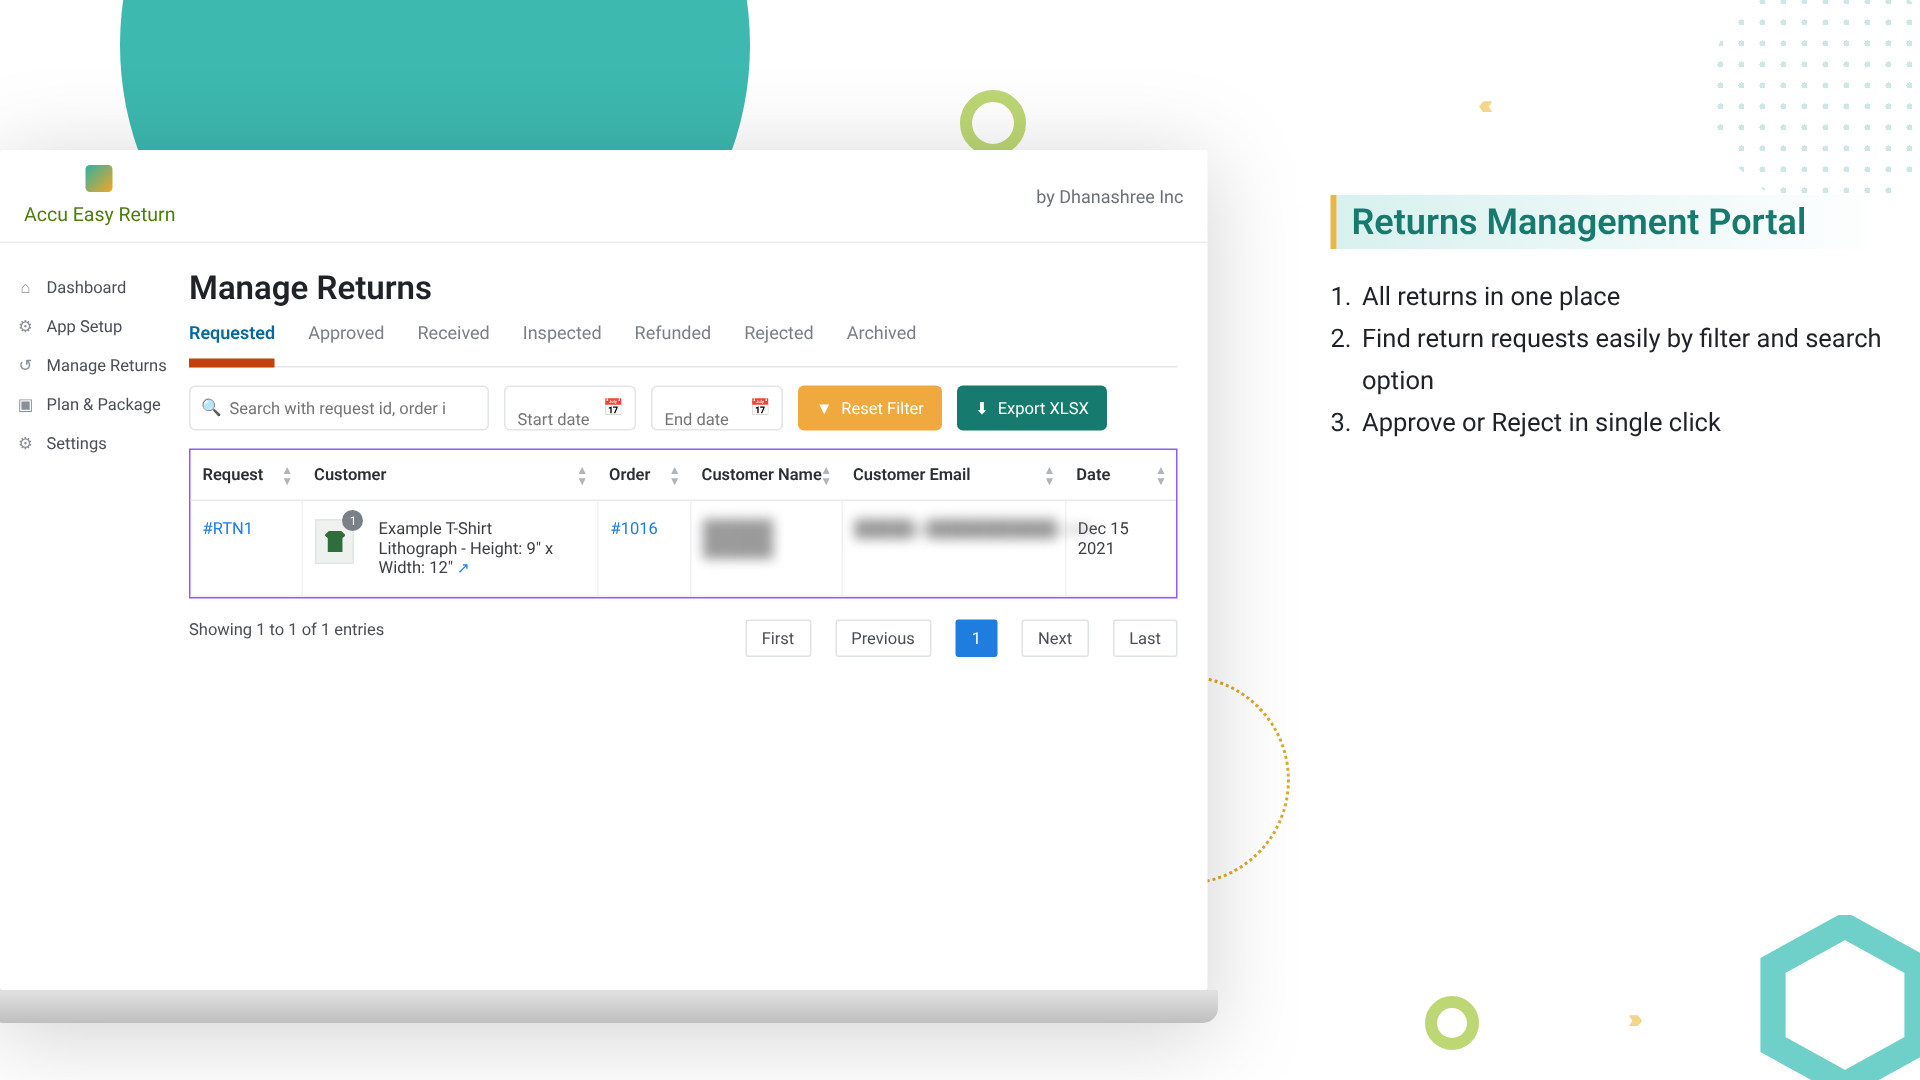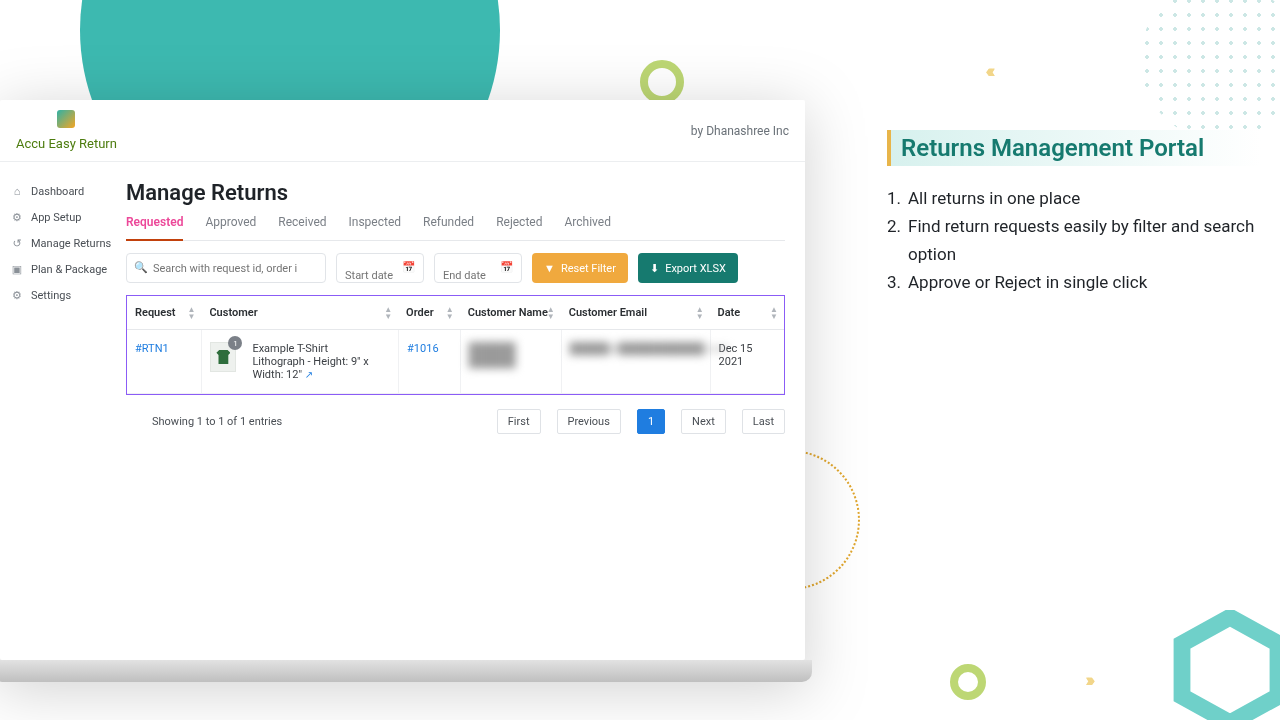--- a/index.html
+++ b/index.html
@@ -28,21 +28,21 @@
 
 .app-body { display:flex; flex:1; min-height:0; }
 .sidebar { width:126px; padding:16px 6px; }
 .side-item { display:flex; align-items:center; gap:7px; padding:6px 4px; font-size:11px; color:#4a4f55; cursor:pointer; }
 .side-icon { width:14px; height:14px; display:inline-flex; align-items:center; justify-content:center; color:#8a9097; }
 
 .main { flex:1; padding:18px 20px 12px 0; min-width:0; }
 .page-title { font-size:22px; font-weight:600; color:#1f2328; margin-bottom:10px; }
 .tabs { display:flex; gap:22px; border-bottom:1px solid #e6e8eb; font-size:12px; color:#7a7f86; margin-bottom:12px; }
 .tab { padding:0 0 10px 0; cursor:pointer; }
-.tab.active { color:#ec4899; font-weight:600; border-bottom:2px solid #c2410c; margin-bottom:-1px; }
+.tab.active { color:#0369a1; font-weight:600; border-bottom:6px solid #c2410c; margin-bottom:-1px; }
 
 .filter-row { display:flex; align-items:center; gap:10px; margin-bottom:12px; }
 .input-wrap { position:relative; }
 .input-wrap input { border:1px solid #e1e4e8; border-radius:4px; font-size:11px; height:30px; padding:0 28px 0 26px; width:200px; color:#333; }
 .input-wrap.date input { width:88px; padding:15px 28px 0 8px; }
 .in-icon-l { position:absolute; left:8px; top:8px; color:#6a7178; font-size:11px; }
 .in-icon-r { position:absolute; right:8px; top:8px; color:#6a7178; font-size:11px; }
 .btn { border:none; border-radius:4px; height:30px; padding:0 12px; font-size:11px; display:inline-flex; align-items:center; gap:6px; cursor:pointer; color:#fff; }
 .btn-warn { background:#f0a93e; }
 .btn-teal { background:#167a6f; }
@@ -52,21 +52,21 @@
 .table th .sort { position:absolute; right:6px; top:50%; transform:translateY(-50%); font-size:8px; color:#b0b5bb; line-height:7px; }
 .table td { padding:12px 8px; border-bottom:1px solid #f0f1f3; border-left:1px solid #f0f1f3; vertical-align:top; color:#3b3f44; }
 .table td:first-child,.table th:first-child{border-left:none;}
 .link { color:#1f7de0; text-decoration:none; }
 .blur { filter:blur(4px); color:#999; user-select:none; }
 .thumb { width:26px; height:30px; background:#eef1ee; display:inline-flex; align-items:center; justify-content:center; position:relative; border:1px solid #e2e6e2; }
 .thumb::after { content:attr(data-qty); position:absolute; top:-7px; right:-7px; background:#7b8088; color:#fff; width:14px; height:14px; border-radius:50%; font-size:8px; display:flex; align-items:center; justify-content:center; }
 .tee { width:14px; height:14px; background:#2e6d3c; clip-path:polygon(20% 0,80% 0,100% 20%,85% 35%,85% 100%,15% 100%,15% 35%,0 20%); }
 .ext { color:#1f7de0; font-size:10px; }
 
-.table-footer { display:flex; justify-content:space-between; align-items:center; margin-top:14px; font-size:11px; color:#4a4f55;margin-left:26px; }
+.table-footer { display:flex; justify-content:space-between; align-items:flex-start; margin-top:14px; font-size:11px; color:#4a4f55; }
 .pager { display:flex; gap:16px; }
 .pg { border:1px solid #dfe2e6; background:#fff; padding:5px 10px; font-size:11px; color:#4a4f55; border-radius:2px; cursor:pointer; }
 .pg.active { background:#1f7de0; border-color:#1f7de0; color:#fff; }
 
 
 .promo { position:absolute; top:130px; left:887px; width:415px; z-index:3; }
 .promo-title { font-size:24px; font-weight:600; color:#167a6f; padding:4px 0 4px 10px; border-left:4px solid #e8b54a; background:linear-gradient(90deg,#d7f1ee 0%,#fff 90%); margin-bottom:18px; }
 .promo ol { list-style:none; font-size:17px; color:#1f2328; line-height:1.65; }
 .promo li { display:flex; gap:6px; }
 .promo li .n { min-width:15px; }

